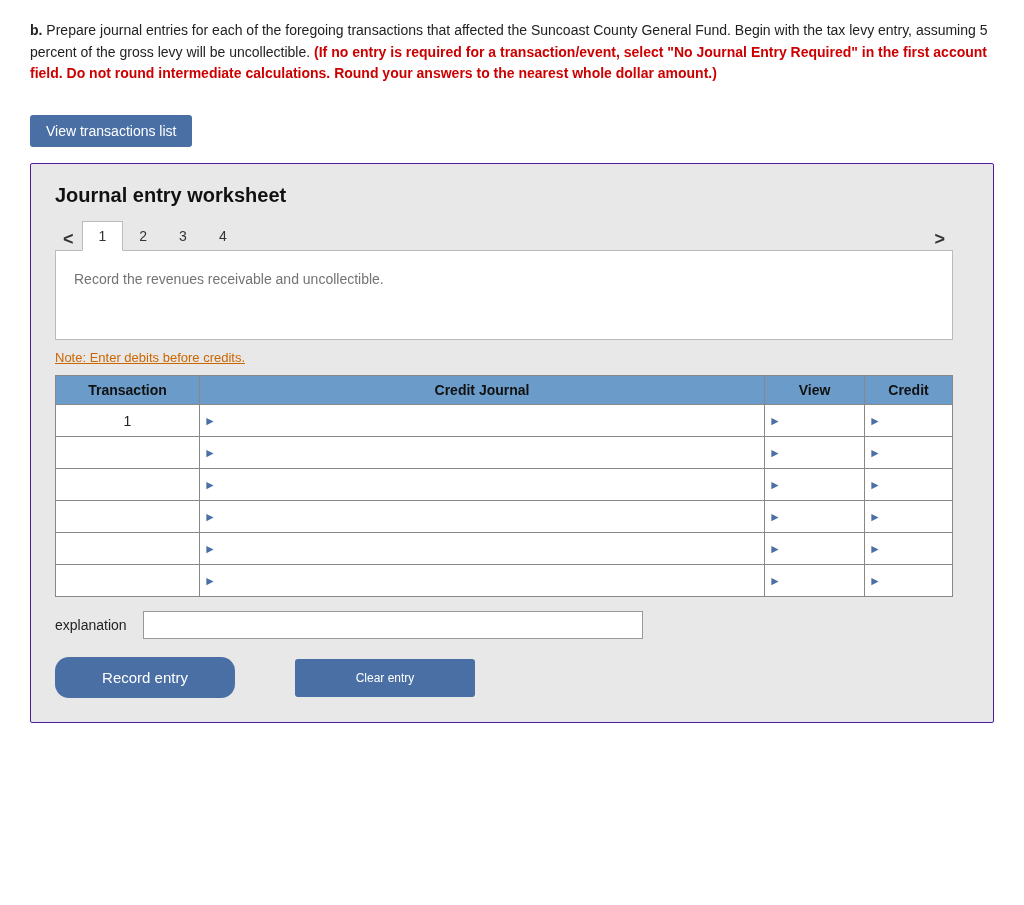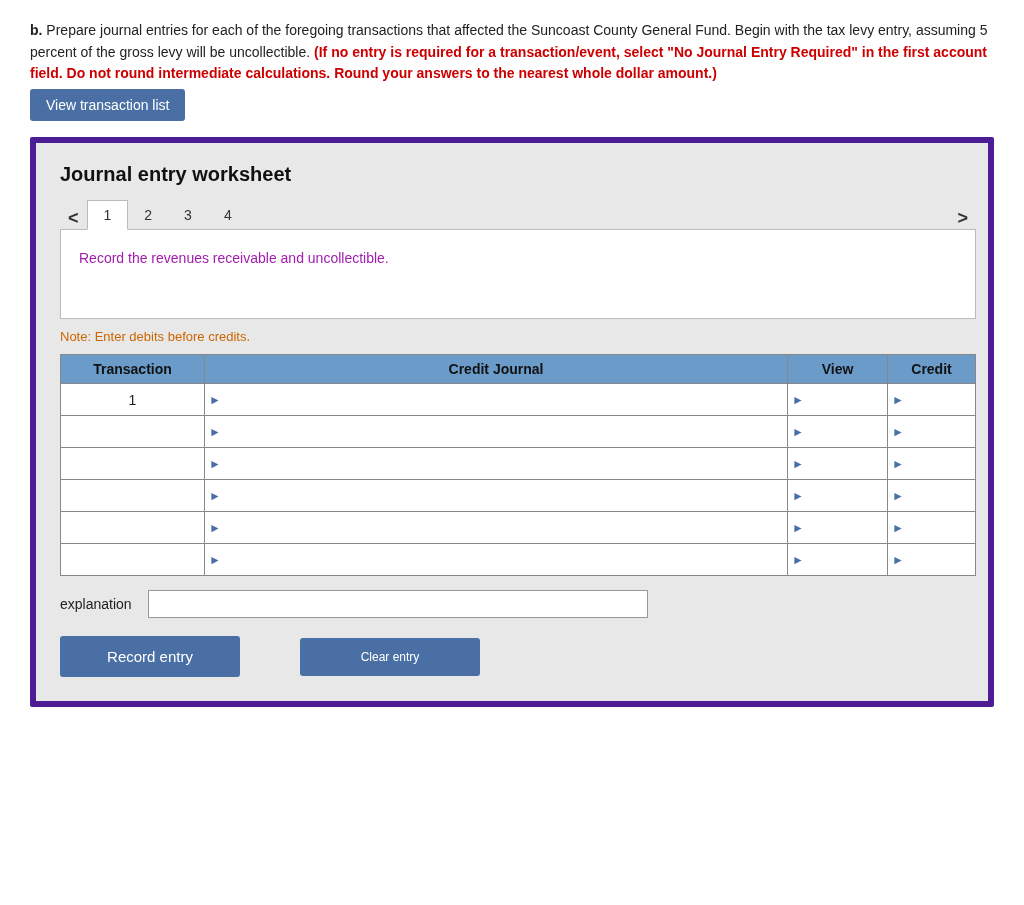--- a/index.html
+++ b/index.html
@@ -6,21 +6,21 @@
     body {
       font-family: Arial, sans-serif;
       font-size: 14px;
       background: #fff;
       color: #222;
       padding: 20px 30px;
       width: 1024px;
       min-height: 905px;
     }
     .intro-section {
-      margin-bottom: 4px;
+      margin-bottom: 30px;
       line-height: 1.55;
     }
     .intro-section .bold-label {
       font-weight: bold;
       font-size: 14px;
     }
     .red-text {
       color: #cc0000;
       font-weight: bold;
     }
@@ -29,23 +29,23 @@
       background: #4a6fa5;
       color: #fff;
       border: none;
       padding: 8px 16px;
       font-size: 14px;
       cursor: pointer;
       border-radius: 3px;
       margin-bottom: 16px;
     }
     .worksheet-container {
-      border: 6px solid #4c1d95;
+      border: 1px solid #4c1d95;
       background: #e8e8e8;
-      padding: 20px 12px 24px 24px;
+      padding: 20px 40px 24px 24px;
       border-radius: 2px;
     }
     .worksheet-title {
       font-size: 20px;
       font-weight: bold;
       margin-bottom: 14px;
       color: #111;
     }
     .tab-arrow {
       font-size: 18px;
@@ -73,26 +73,27 @@
     }
     .tab-content-box {
       background: #fff;
       border: 1px solid #bbb;
       padding: 20px 18px 30px 18px;
       min-height: 90px;
       margin-bottom: 10px;
     }
     .tab-content-box p {
       font-size: 14px;
-      color: #a21caf;
+      color: #737373;
     }
     .note-text {
       color: #cc6600;
       font-size: 13px;
       margin-bottom: 10px;
+      text-decoration: underline;
     }
     .journal-table {
       width: 100%;
       border-collapse: collapse;
       margin-bottom: 14px;
     }
     .journal-table thead tr th {
       background: #6a9bc9;
       color: #111;
       font-weight: bold;
@@ -172,21 +173,21 @@
       gap: 0;
       justify-content: flex-start;
     }
     .btn-record {
       background: #4a6fa5;
       color: #fff;
       border: none;
       padding: 12px 30px;
       font-size: 15px;
       cursor: pointer;
-      border-radius: 3px;
+      border-radius: 14px;
       min-width: 180px;
     }
     .btn-clear {
       background: #4a6fa5;
       color: #fff;
       border: none;
       padding: 12px 30px;
       font-size: 12px;
       cursor: pointer;
       border-radius: 3px;
@@ -215,21 +216,21 @@
 </head>
 <body>
 
 
 
 <div class="intro-section">
   <span class="bold-label">b.</span>
   <span> <span>Prepare journal entries for each of the foregoing transactions that affected the Suncoast County General Fund. Begin with the tax levy entry, assuming 5 percent of the gross levy will be uncollectible.</span> <span class="red-text">(If no entry is required for a transaction/event, select "No Journal Entry Required" in the first account field. Do not round intermediate calculations. Round your answers to the nearest whole dollar amount.)</span></span>
 </div>
 
-<button class="btn-view-transaction">View transaction list</button>
+<button class="btn-view-transaction">View transactions list</button>
 
 <div class="worksheet-container">
   <div class="worksheet-title">Journal entry worksheet</div>
 
   <div class="tab-row">
     <span class="tab-arrow">&lt;</span>
     <button class="tab-item active">1</button>
     <button class="tab-item">2</button>
     <button class="tab-item">3</button>
     <button class="tab-item">4</button>

